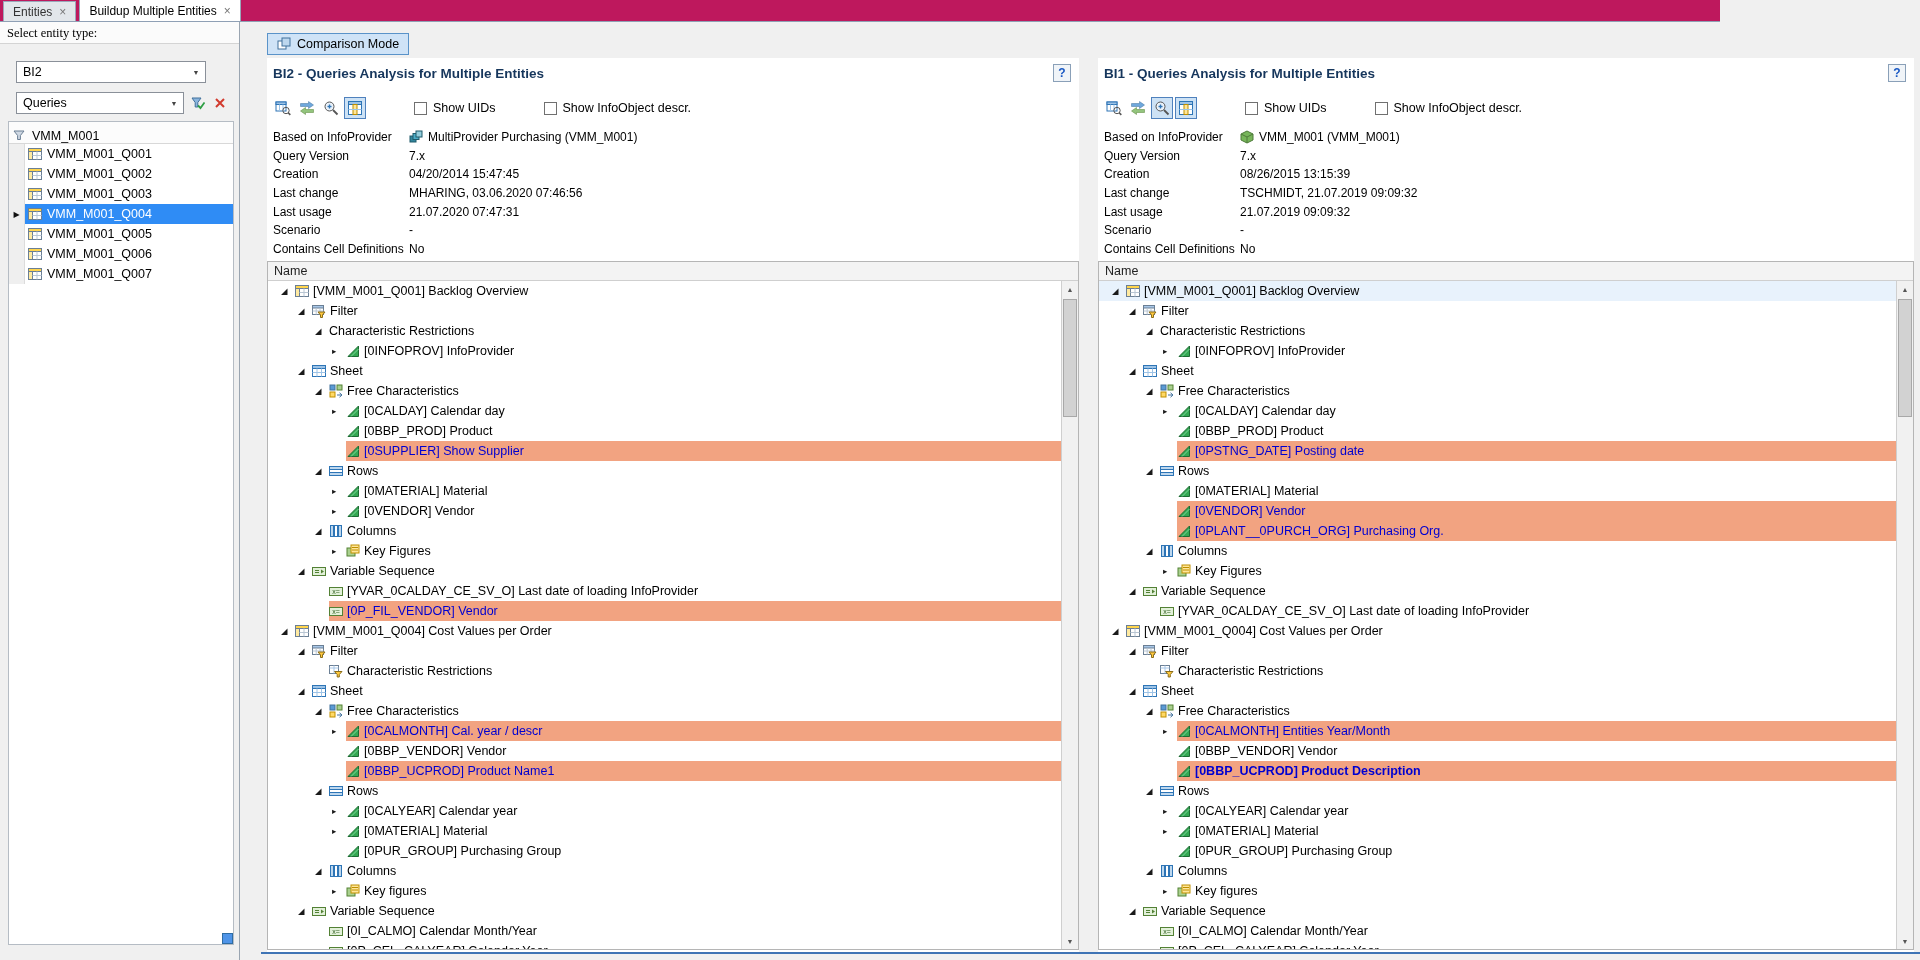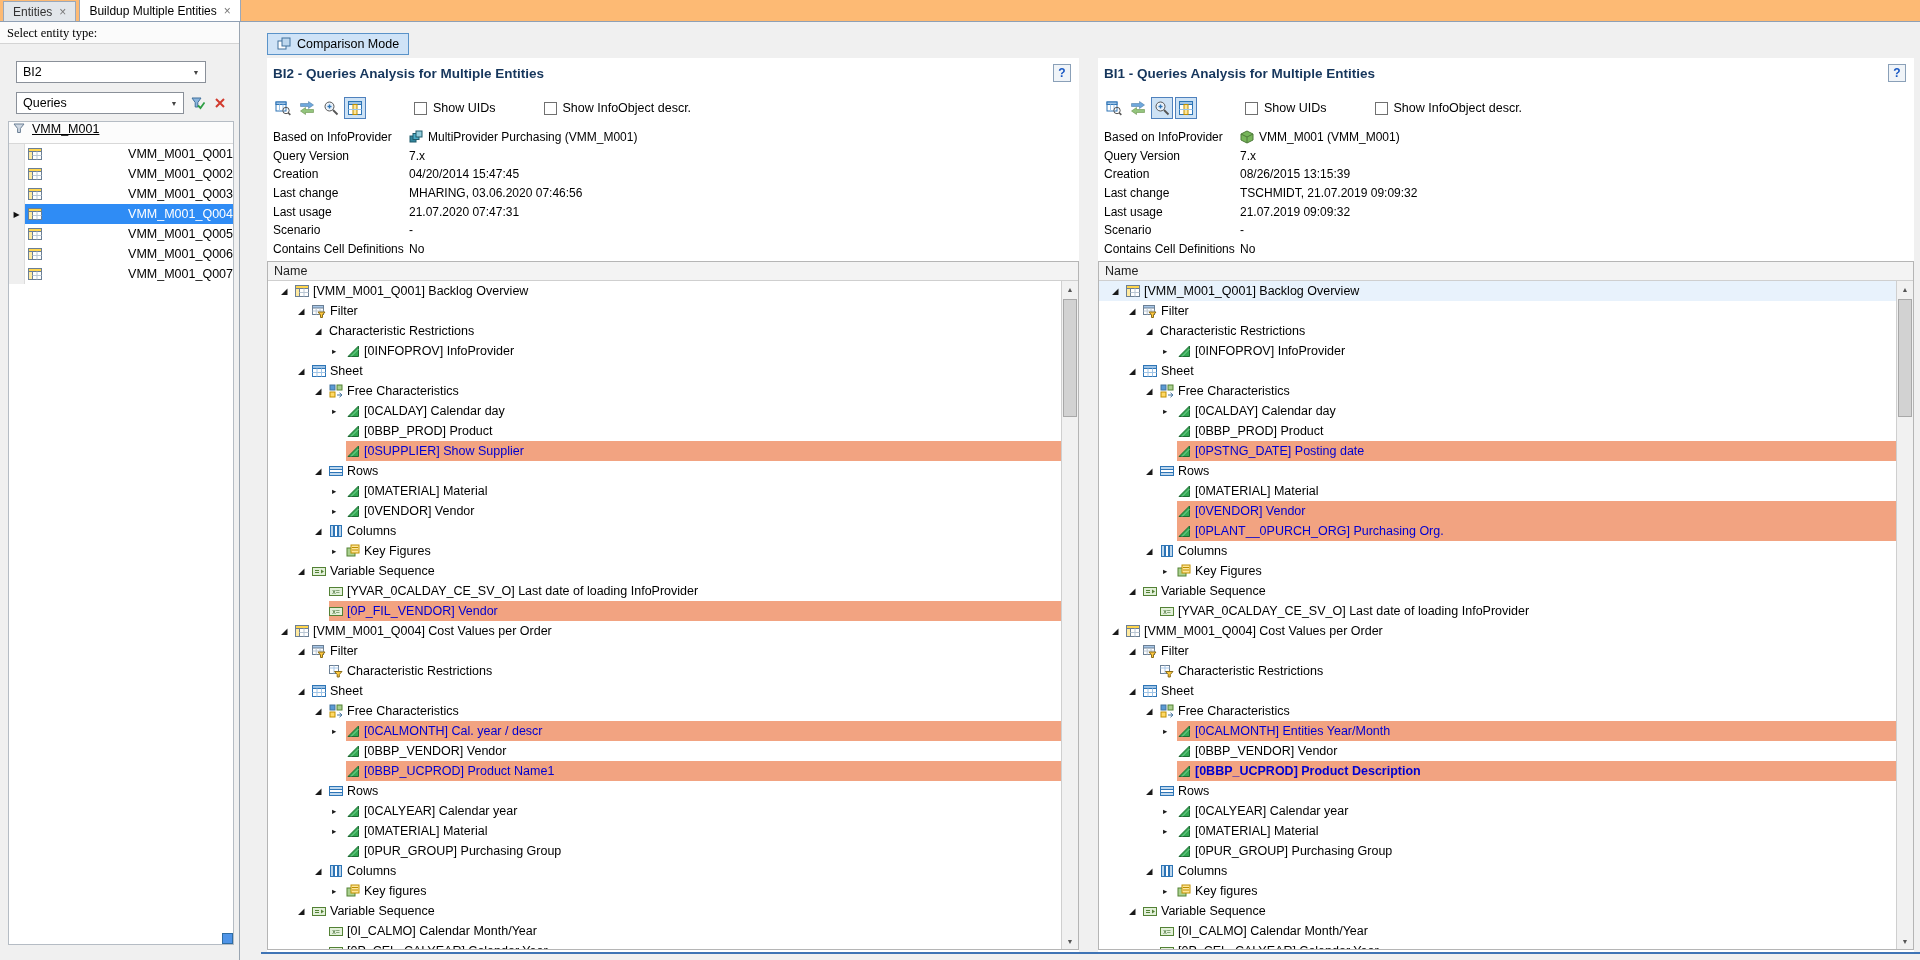--- a/index.html
+++ b/index.html
@@ -1,21 +1,21 @@
 <!DOCTYPE html>
 <html style="--hl: #f2a381; --hlt: #0000d0; --sel: #2f8cf5;"><head>
 <meta charset="utf-8">
 <style>
   * { box-sizing: border-box; margin: 0; padding: 0; }
   html,body { width:1920px; height:960px; overflow:hidden; background:#f0f0f0;
     font-family:"Liberation Sans", sans-serif; font-size:12.5px; color:#000; }
 
   
-  #tabbar { position:absolute; left:0; top:0; width:1920px; height:22px;
-    background:#fdba74; border-bottom:1px solid #8fa0b5; display:flex; align-items:flex-end; }
+  #tabbar { position:absolute; left:0; top:0; width:1720px; height:22px;
+    background:#be185d; border-bottom:1px solid #8fa0b5; display:flex; align-items:flex-end; }
   .tab { display:flex; align-items:center; gap:7px; height:20px; padding:0 9px; margin-left:3px;
     background:#e2e6ea; border:1px solid #9aa8ba; border-bottom:none; font-size:12px; color:#333; cursor:default; }
   .tab.active { background:#fff; height:22px; color:#000; }
   .tab-close { color:#777; font-size:12px; line-height:1; }
 
   
   #sidebar { position:absolute; left:0; top:22px; width:240px; height:938px;
     background:#f0f0f0; border-right:1px solid #9aa5b1; }
   #sidebar-band { height:22px; line-height:22px; background:#fbfbfb; border-bottom:1px solid #d4d4d4; padding-left:7px; font-size:12.5px;font-family:Liberation Serif, serif; }
   .dd { position:absolute; height:22px; background:#fff; border:1px solid #8a9099; display:flex; align-items:center; }
@@ -23,26 +23,26 @@
   .dd-btn { width:18px; text-align:center; color:#444; font-size:7px; }
   #dd-entity { left:16px; top:39px; width:190px; }
   #dd-object { left:16px; top:70px; width:168px; }
   .mini-btn { position:absolute; top:70px; width:20px; height:22px; border:none; background:transparent;
     display:flex; align-items:center; justify-content:center; padding:0; }
   #btn-apply-filter { left:188px; }
   #btn-clear-filter { left:210px; }
 
   #slist { position:absolute; left:8px; top:99px; width:226px; height:824px;
     background:#fff; border:1px solid #b5bcc4; }
-  #slist-header { height:22px; display:flex; align-items:flex-start; gap:5px; padding-left:4px;
-    background:#fcfcfc; border-bottom:1px solid #d8d8d8;text-decoration:underline; }
+  #slist-header { height:22px; display:flex; align-items:flex-end; gap:5px; padding-left:4px;
+    background:#fcfcfc; border-bottom:1px solid #d8d8d8; }
   .slist-row { display:flex; height:20px; align-items:stretch; }
   .slist-marker { flex:0 0 16px; background:#efefef; border-right:1px solid #dcdcdc;
     font-size:8px; color:#111; display:flex; align-items:center; justify-content:center; }
-  .slist-content { flex:1; display:flex; align-items:center; gap:5px; padding-left:3px;justify-content:space-between; }
+  .slist-content { flex:1; display:flex; align-items:center; gap:5px; padding-left:3px; }
   .slist-content.sel { background:var(--sel); color:#fff; }
   #slist-corner { position:absolute; right:0; bottom:0; width:11px; height:11px;
     background:#4f94e8; border:1px solid #2e6da4; }
 
   
   #cmp-btn { position:absolute; left:267px; top:33px; height:22px; padding:0 9px;
     background:#cfe3f7; border:1px solid #5a93c9; display:flex; align-items:center; gap:6px;
     font-family:"Liberation Sans",sans-serif; font-size:12.5px; }
 
   

